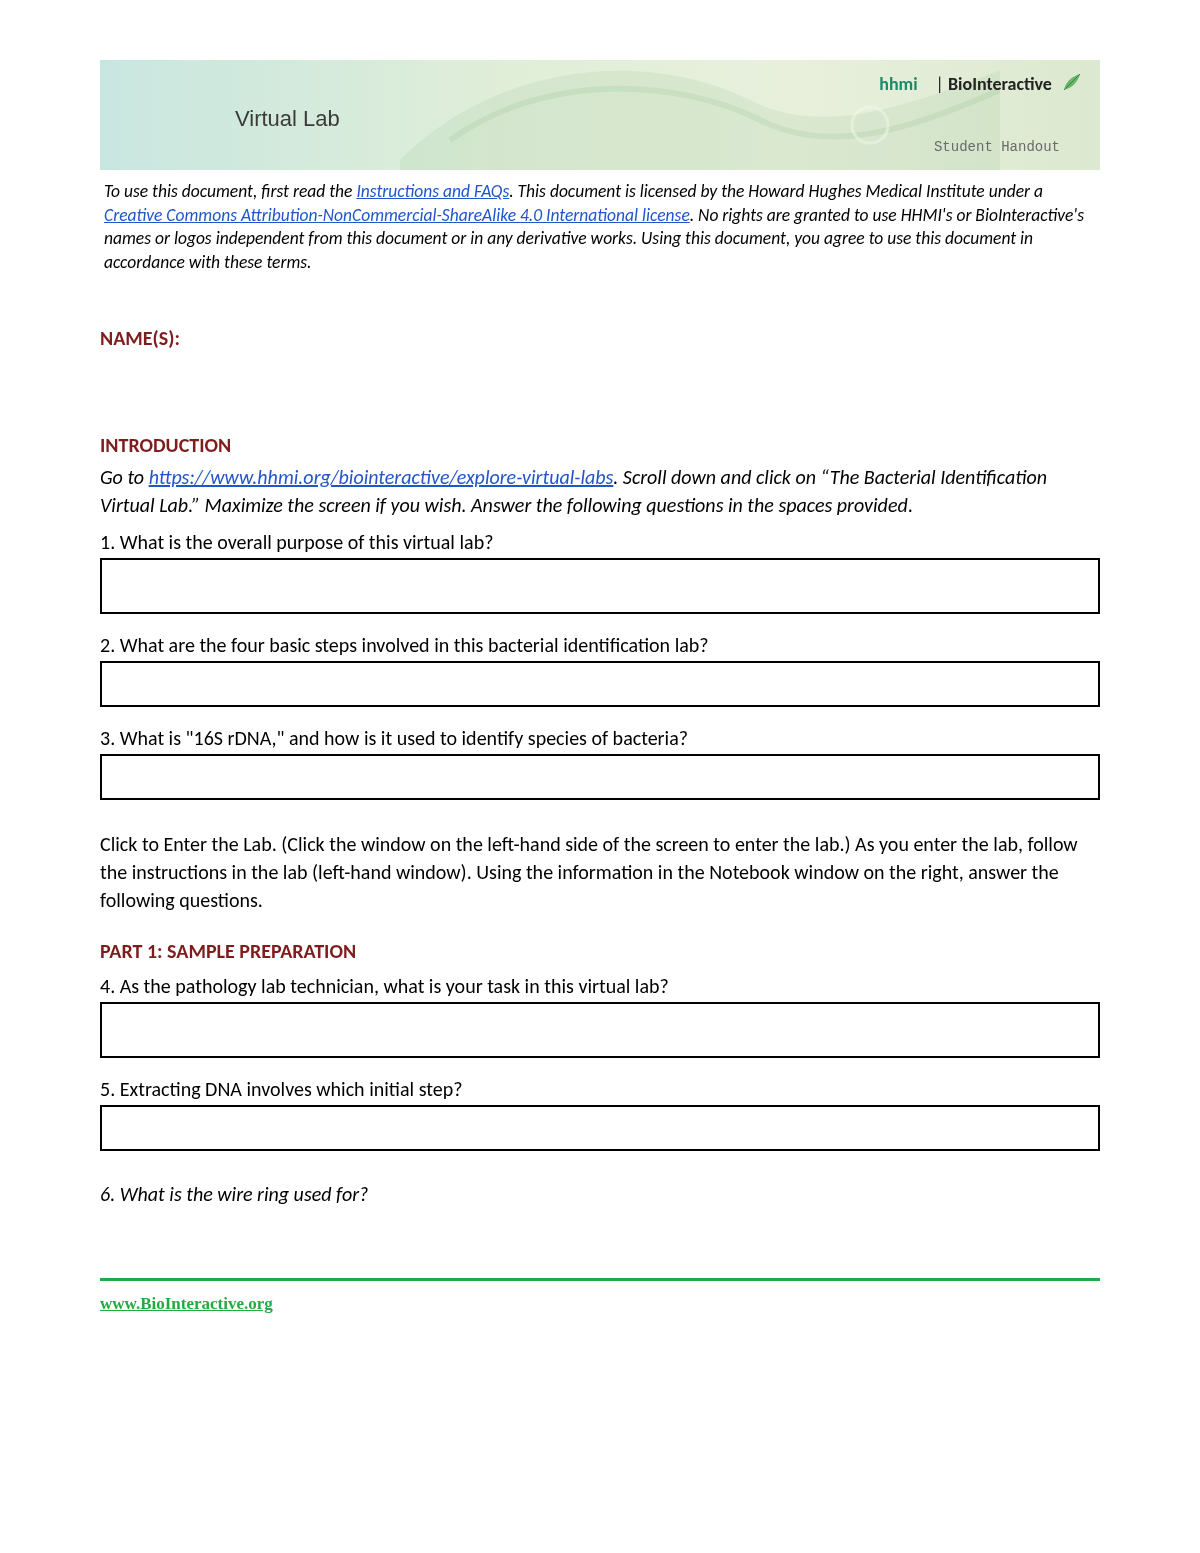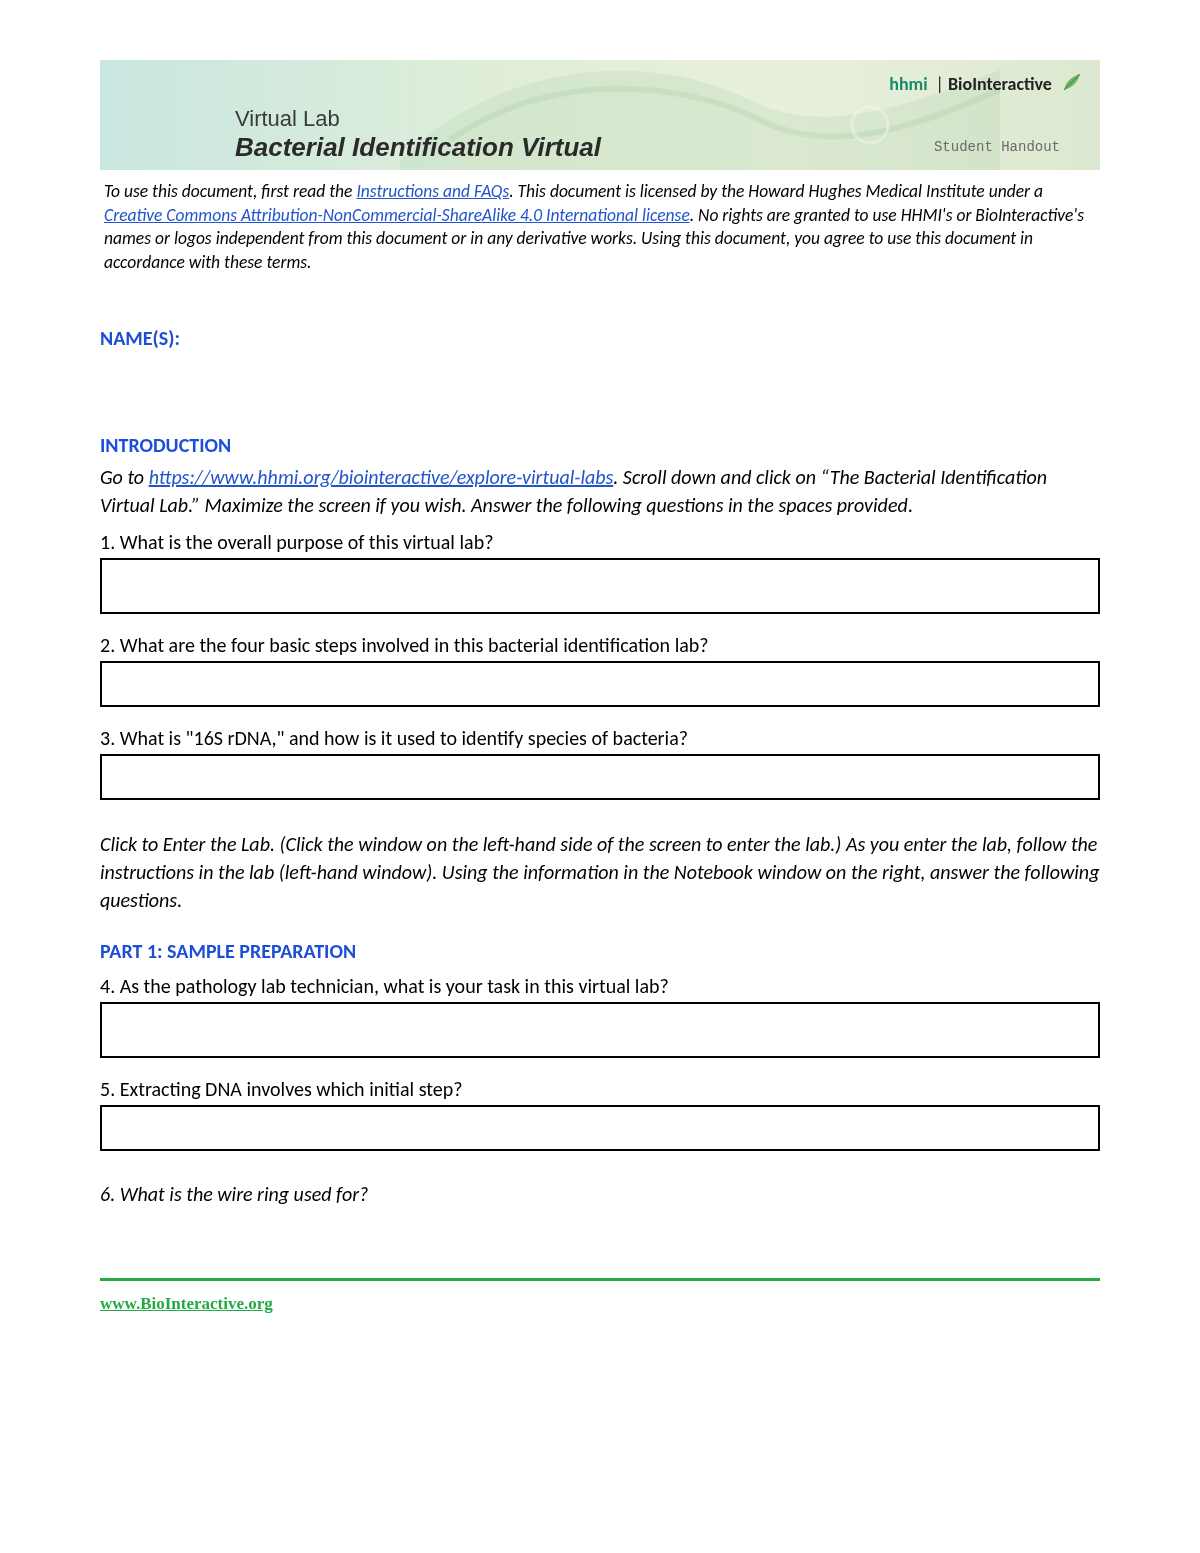--- a/index.html
+++ b/index.html
@@ -44,42 +44,42 @@
     font-style: italic;
     color: #2a2a2a;
   }
   .banner-logo {
     position: absolute;
     right: 18px;
     top: 12px;
     font-size: 18px;
     color: #222;
   }
-  .banner-logo .hhmi { color: #1a8a6a; font-weight: bold; margin-right: 8px; }
+  .banner-logo .hhmi { color: #1a8a6a; font-weight: bold; margin-right: 18px; }
   .banner-logo .bio { font-weight: bold; }
   .banner-logo .leaf {
     display:inline-block; vertical-align: middle; margin-left:4px;
   }
   .banner-handout {
     position: absolute;
     right: 40px;
     top: 78px;
     font-size: 14px;
     color: #6a6a6a;
     font-family: Liberation Mono, monospace;
   }
   .license-block {
     font-style: italic;
     font-size: 17.5px;
     line-height: 1.35;
     margin: 6px 4px 13px 4px;
   }
   .license-block a { color: #2255cc; text-decoration: underline; }
   .section-heading {
-    color: #1d4ed8;
+    color: #7f1d1d;
     font-weight: bold;
     font-size: 20px;
     margin-top: 48px;
     margin-bottom: 4px;
   }
   .names-heading { margin-top: 50px; margin-bottom: 80px; }
   .intro-text {
     font-style: italic;
     font-size: 20px;
     line-height: 1.4;
@@ -95,21 +95,20 @@
     border: 2px solid #000;
     width: 100%;
     min-height: 46px;
     background: #fff;
     margin-bottom: 18px;
     padding: 4px 6px;
     font-size: 18px;
   }
   .answer-box.tall { min-height: 56px; }
   .instructions-block {
-    font-style: italic;
     font-size: 20px;
     line-height: 1.4;
     margin-top: 30px;
     margin-bottom: 10px;
   }
   .footer-rule {
     border: none;
     border-top: 3px solid #22aa44;
     margin-top: 70px;
     margin-bottom: 8px;
@@ -128,21 +127,20 @@
 
 
 
 <div class="header-banner">
   <svg class="swoosh" viewBox="0 0 600 180">
     <path d="M0,120 C100,20 250,10 350,60 C420,95 500,70 600,30 L600,180 L0,180 Z" fill="#9ac79a" opacity="0.35"></path>
     <path d="M50,100 C150,30 280,40 360,80 C430,115 510,90 600,50" stroke="#6ba86b" stroke-width="6" fill="none" opacity="0.3"></path>
     <circle cx="470" cy="85" r="18" fill="none" stroke="#ffffff" stroke-width="3" opacity="0.5"></circle>
   </svg>
   <span class="banner-subtitle">Virtual Lab</span>
-  <span class="banner-title">Bacterial Identification Virtual</span>
   <span class="banner-logo">
     <span class="hhmi">hhmi</span><span>|</span>
     <span class="bio">BioInteractive</span>
     <span class="leaf">
       <svg width="22" height="22" viewBox="0 0 22 22">
           <path d="M4 18 C6 8 14 4 20 2 C18 10 12 16 4 18 Z" fill="#6bb36b"></path>
           <path d="M4 18 L20 2" stroke="#3a8a3a" stroke-width="1"></path>
         </svg>
     </span>
   </span>

